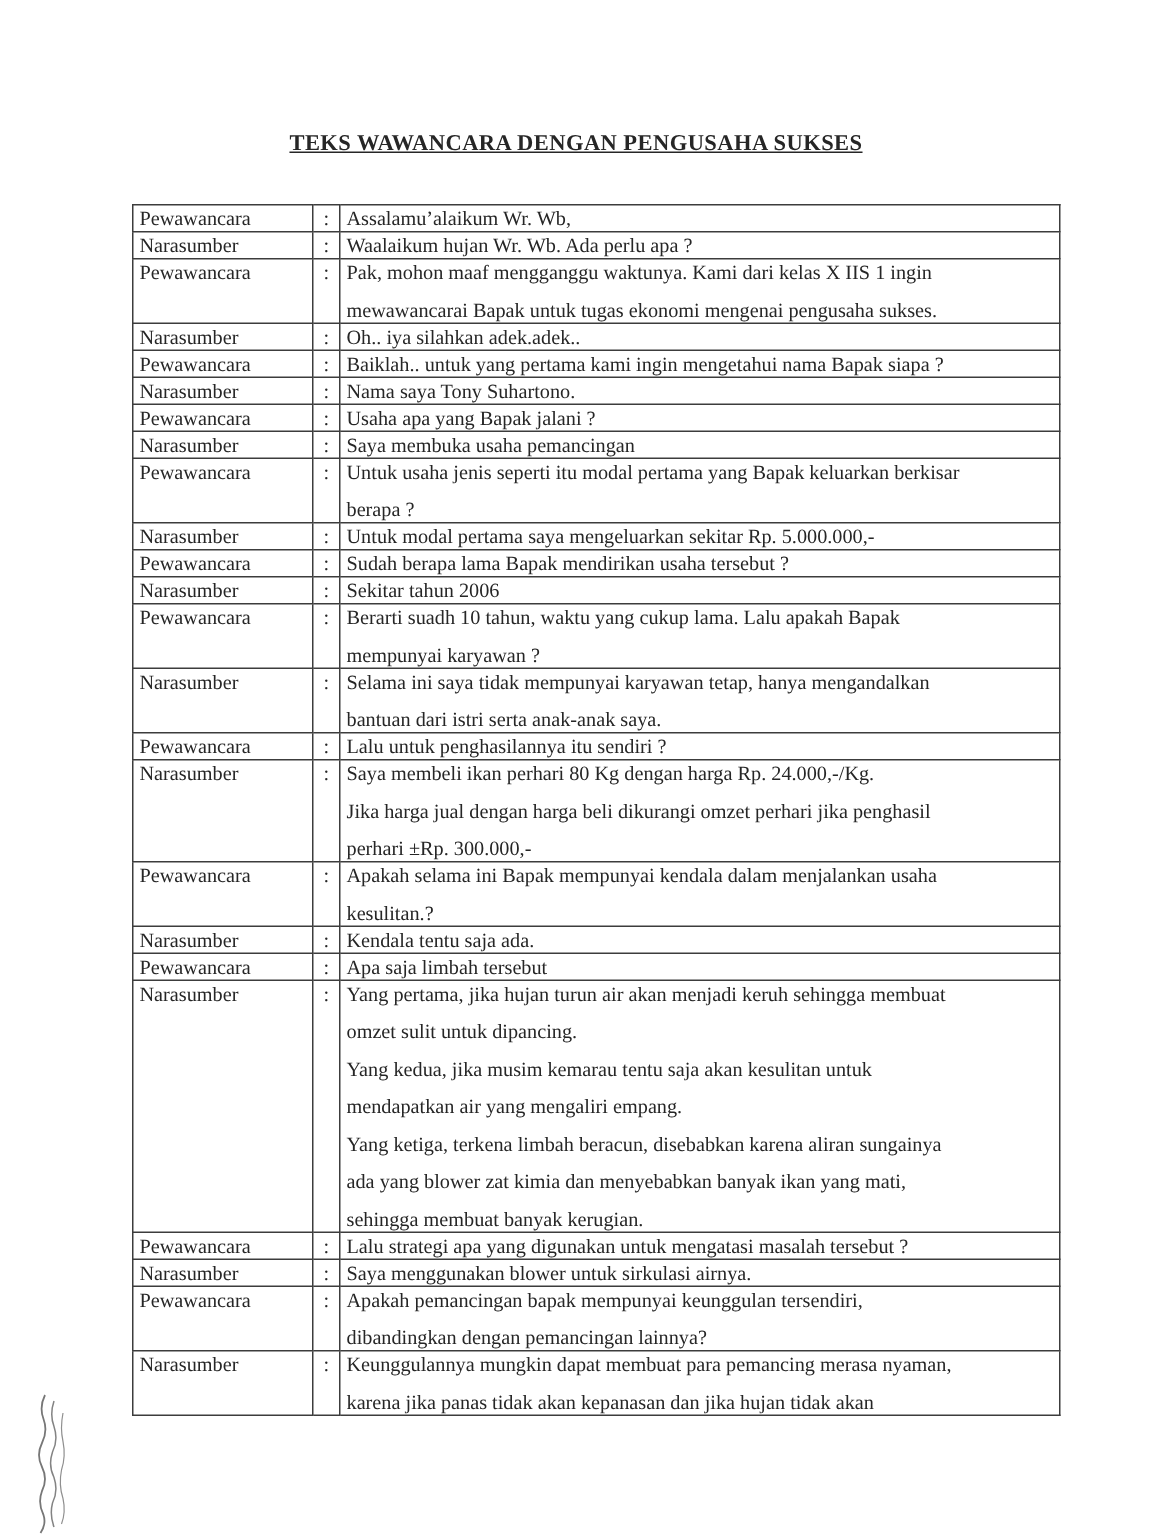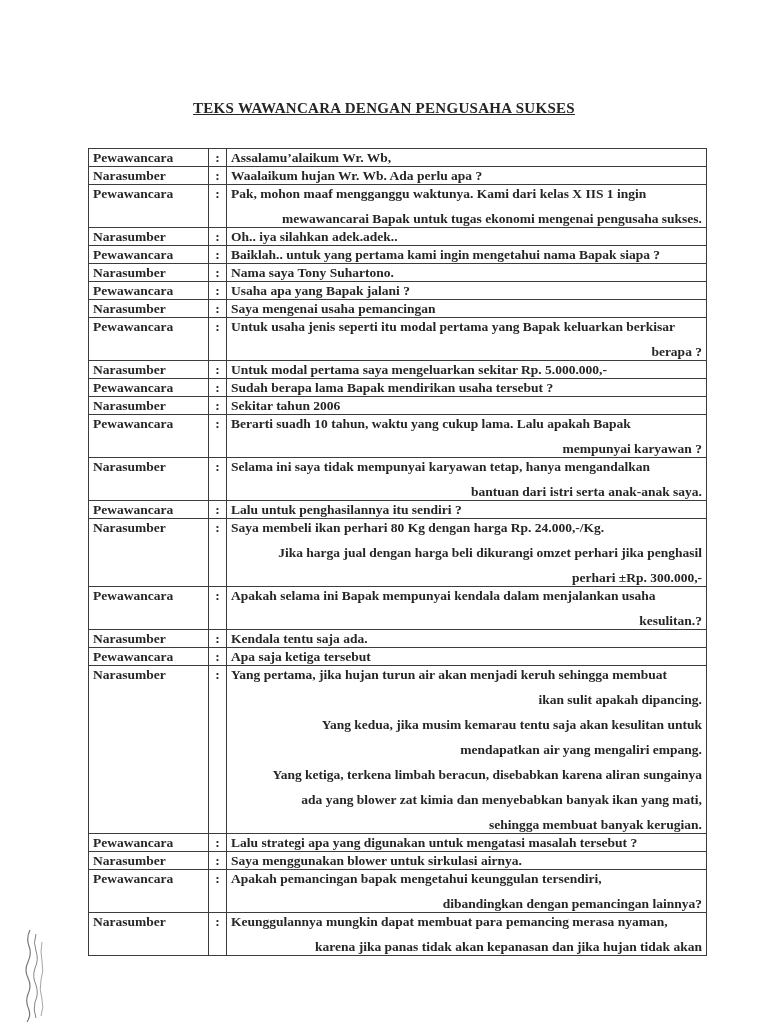--- a/index.html
+++ b/index.html
@@ -7,43 +7,42 @@
     width: 768px;
     height: 1024px;
     background: #ffffff;
     overflow: hidden;
     position: relative;
     font-family: "Liberation Serif", serif;
     color: #262626;
   }
   .page { padding-top: 88px; }
   .doc-title {
-    margin: 12px;
+    margin: 0;
     text-align: center;
     font-size: 15px;
     font-weight: bold;
     letter-spacing: 0.3px;
     text-decoration: underline;
   }
   table.interview {
     border-collapse: collapse;
     table-layout: fixed;
     width: 618px;
     margin: 31px 0 0 88px;
-    font-weight: bold;
   }
   table.interview td {
     border: 1px solid #3c3c3c;
     vertical-align: top;
     padding: 0 4px;
     font-size: 13.5px;
     line-height: 17px;
   }
   td.sep-cell { text-align: center; padding: 0; }
-  .text-line + .text-line { margin-top: 8px; text-align: right; }
+  .text-line + .text-line { margin-top: 8px; }
   .scan-artifact {
     position: absolute;
     left: 20px;
     top: 928px;
     opacity: 0.75;
   }
 </style>
 </head>
 <body>
 
@@ -104,21 +103,21 @@
           <td class="speaker-cell">Pewawancara</td>
           <td class="sep-cell">:</td>
           <td class="text-cell">
             <div class="text-line">Usaha apa yang Bapak jalani ?</div>
           </td>
         </tr>
         <tr>
           <td class="speaker-cell">Narasumber</td>
           <td class="sep-cell">:</td>
           <td class="text-cell">
-            <div class="text-line">Saya mengenai usaha pemancingan</div>
+            <div class="text-line">Saya membuka usaha pemancingan</div>
           </td>
         </tr>
         <tr>
           <td class="speaker-cell">Pewawancara</td>
           <td class="sep-cell">:</td>
           <td class="text-cell">
             <div class="text-line">Untuk usaha jenis seperti itu modal pertama yang Bapak keluarkan berkisar</div>
             <div class="text-line">berapa ?</div>
           </td>
         </tr>
@@ -187,29 +186,29 @@
           <td class="speaker-cell">Narasumber</td>
           <td class="sep-cell">:</td>
           <td class="text-cell">
             <div class="text-line">Kendala tentu saja ada.</div>
           </td>
         </tr>
         <tr>
           <td class="speaker-cell">Pewawancara</td>
           <td class="sep-cell">:</td>
           <td class="text-cell">
-            <div class="text-line">Apa saja ketiga tersebut</div>
+            <div class="text-line">Apa saja limbah tersebut</div>
           </td>
         </tr>
         <tr>
           <td class="speaker-cell">Narasumber</td>
           <td class="sep-cell">:</td>
           <td class="text-cell">
             <div class="text-line">Yang pertama, jika hujan turun air akan menjadi keruh sehingga membuat</div>
-            <div class="text-line">ikan sulit apakah dipancing.</div>
+            <div class="text-line">omzet sulit untuk dipancing.</div>
             <div class="text-line">Yang kedua, jika musim kemarau tentu saja akan kesulitan untuk</div>
             <div class="text-line">mendapatkan air yang mengaliri empang.</div>
             <div class="text-line">Yang ketiga, terkena limbah beracun, disebabkan karena aliran sungainya</div>
             <div class="text-line">ada yang blower zat kimia dan menyebabkan banyak ikan yang mati,</div>
             <div class="text-line">sehingga membuat banyak kerugian.</div>
           </td>
         </tr>
         <tr>
           <td class="speaker-cell">Pewawancara</td>
           <td class="sep-cell">:</td>
@@ -221,21 +220,21 @@
           <td class="speaker-cell">Narasumber</td>
           <td class="sep-cell">:</td>
           <td class="text-cell">
             <div class="text-line">Saya menggunakan blower untuk sirkulasi airnya.</div>
           </td>
         </tr>
         <tr>
           <td class="speaker-cell">Pewawancara</td>
           <td class="sep-cell">:</td>
           <td class="text-cell">
-            <div class="text-line">Apakah pemancingan bapak mengetahui keunggulan tersendiri,</div>
+            <div class="text-line">Apakah pemancingan bapak mempunyai keunggulan tersendiri,</div>
             <div class="text-line">dibandingkan dengan pemancingan lainnya?</div>
           </td>
         </tr>
         <tr>
           <td class="speaker-cell">Narasumber</td>
           <td class="sep-cell">:</td>
           <td class="text-cell">
             <div class="text-line">Keunggulannya mungkin dapat membuat para pemancing merasa nyaman,</div>
             <div class="text-line">karena jika panas tidak akan kepanasan dan jika hujan tidak akan</div>
           </td>

